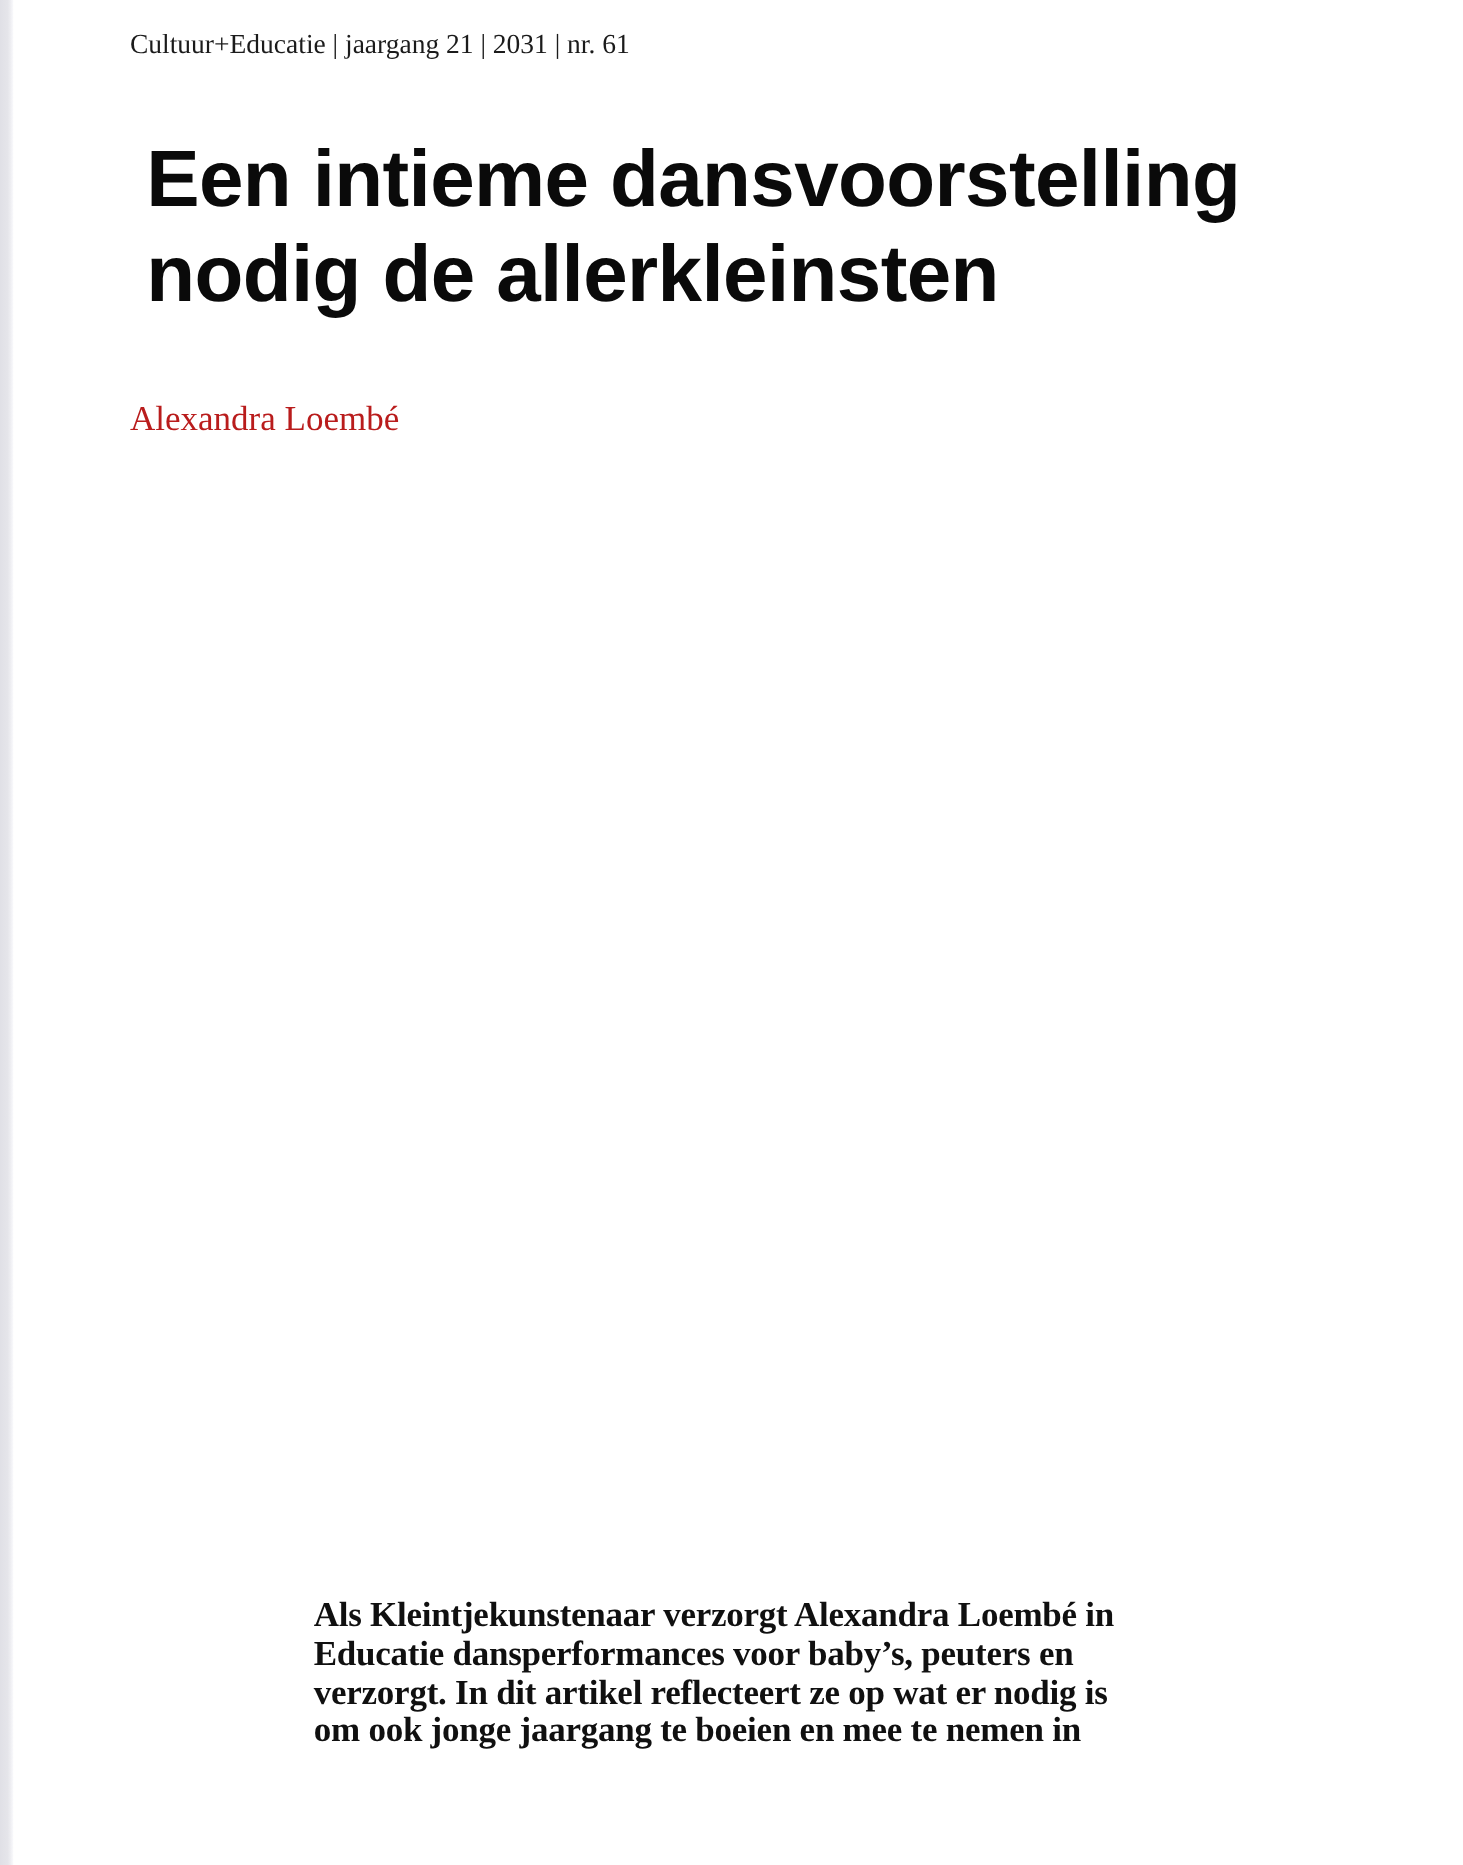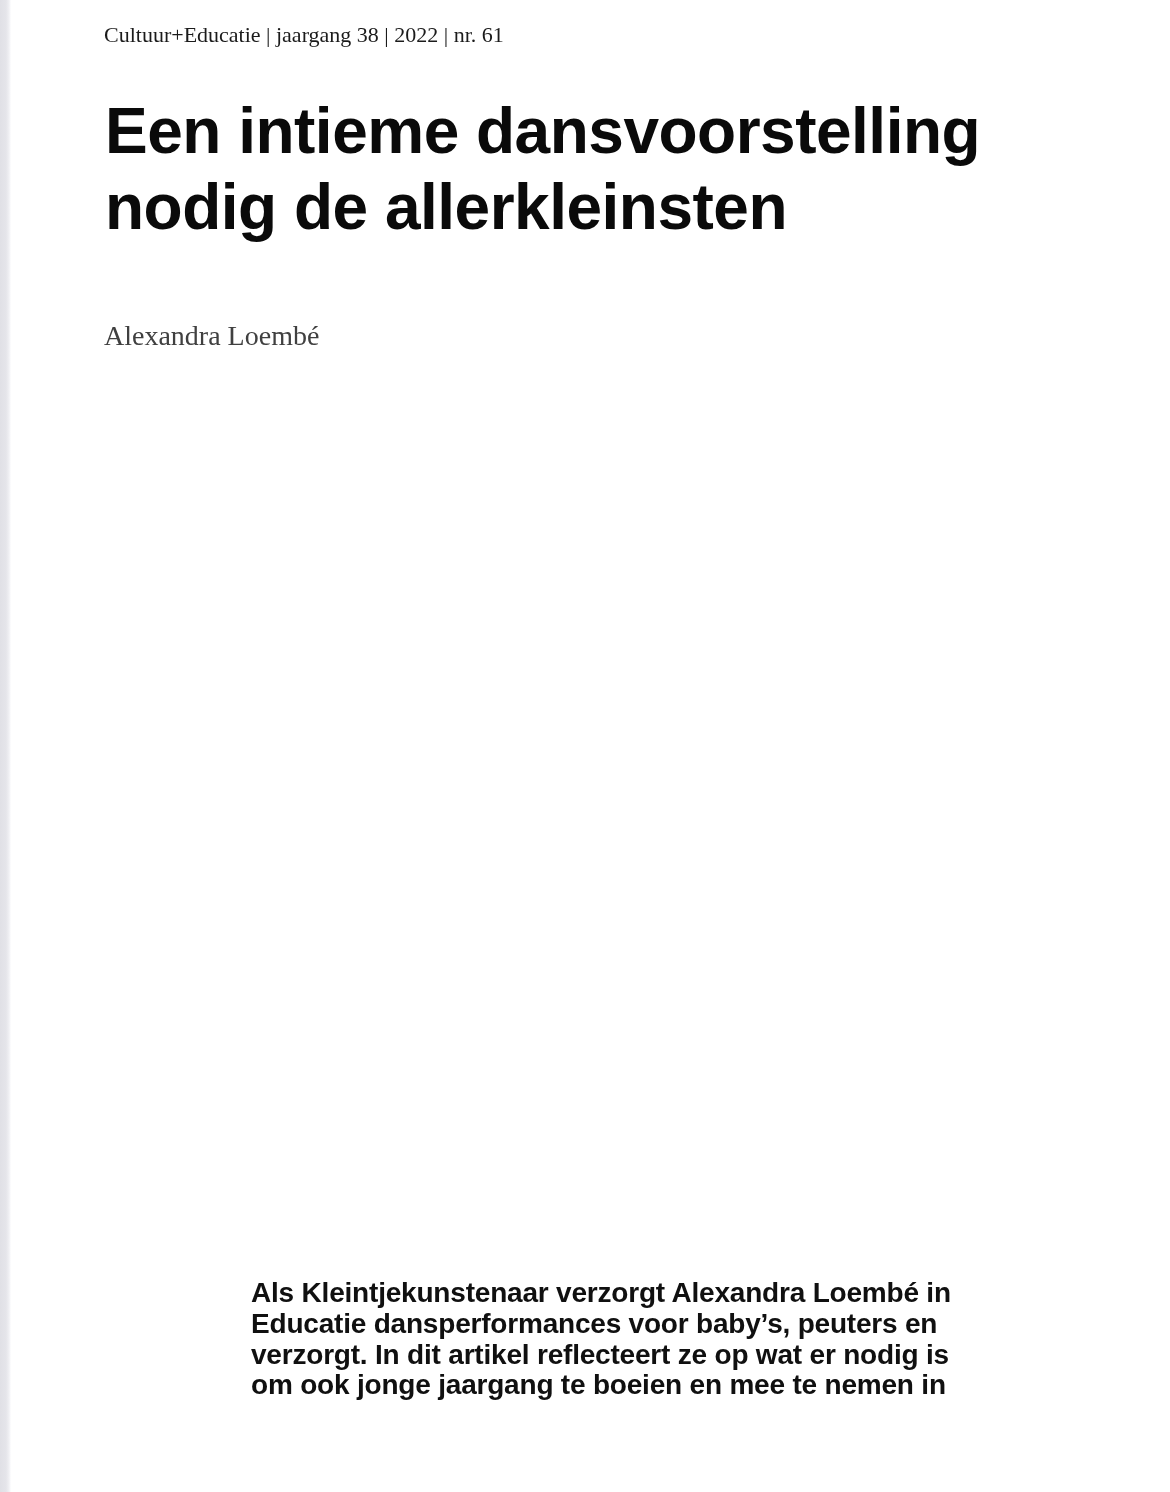--- a/index.html
+++ b/index.html
@@ -54,46 +54,46 @@
     color: #0a0a0a;
     white-space: nowrap;
   }
   .author-name {
     position: absolute;
     left: 104px;
     top: 319px;
     font-family: "Liberation Serif", serif;
     font-size: 28px;
     line-height: 33px;
-    color: #404040;
+    color: #b91c1c;
     white-space: nowrap;
   }
   .abstract {
     position: absolute;
     left: 251px;
     top: 1278px;
-    font-family: Liberation Sans, sans-serif;
+    font-family: Liberation Serif, serif;
     font-weight: bold;
     font-size: 28px;
     line-height: 30.8px;
     letter-spacing: -0.2px;
     color: #101010;
     white-space: nowrap;
   }
 </style>
 </head>
 <body>
 
 <div class="page">
 
   <div class="edge-strip"></div>
 
-  <div class="journal-header">Cultuur+Educatie | jaargang 38 | 2022 | nr. 61</div>
+  <div class="journal-header">Cultuur+Educatie | jaargang 21 | 2031 | nr. 61</div>
 
-  <h1 class="article-title" style="margin:4px;">
+  <h1 class="article-title" style="margin:16px;">
     <div>Een intieme dansvoorstelling</div>
     <div>nodig de allerkleinsten</div>
   </h1>
 
   <div class="author-name">Alexandra Loembé</div>
 
   <div class="abstract">
     <div>Als Kleintjekunstenaar verzorgt Alexandra Loembé in</div>
     <div>Educatie dansperformances voor baby’s, peuters en</div>
     <div>verzorgt. In dit artikel reflecteert ze op wat er nodig is</div>

